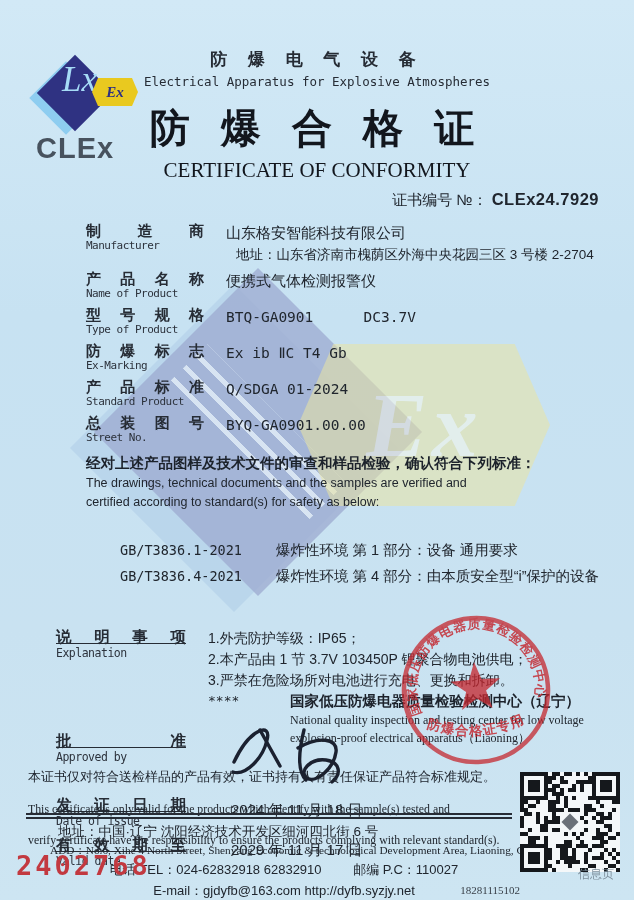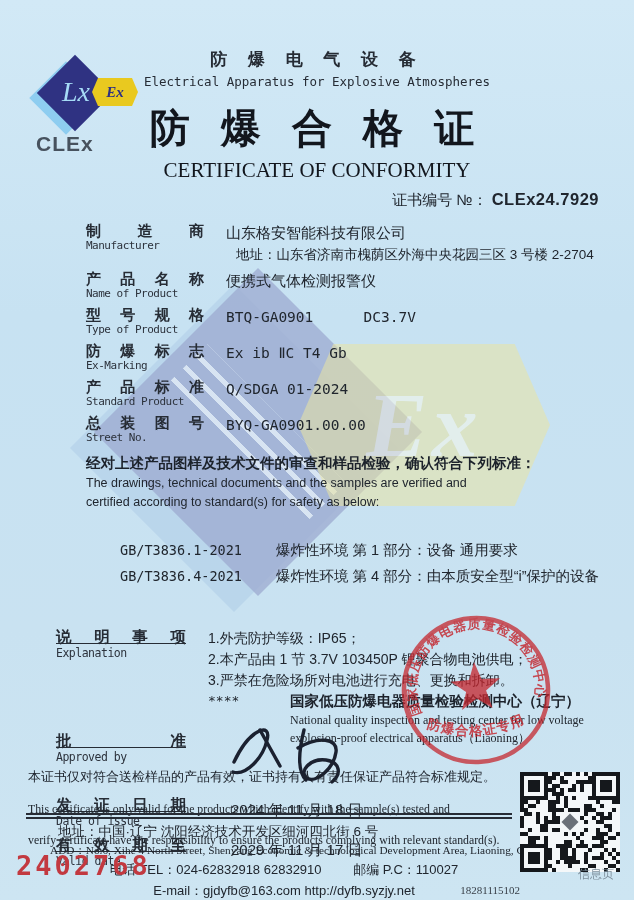--- a/index.html
+++ b/index.html
@@ -19,27 +19,27 @@
         font-size:92px;color:rgba(250,250,238,.9);letter-spacing:4px;}
   
   .content{position:relative;z-index:2;}
   
   .band{padding-top:48px;text-align:center;font-weight:bold;font-size:17px;letter-spacing:8px;color:#262c35;}
   .band-en{text-align:center;font-family:"DejaVu Sans Mono",monospace;font-size:12.5px;margin-top:3px;color:#262c35;}
   .logo{position:absolute;left:36px;top:56px;width:120px;}
   .logo-art{position:relative;width:104px;height:74px;}
   .d-shadow{position:absolute;left:4px;top:16px;width:52px;height:52px;background:#8ecdf0;transform:rotate(45deg);}
   .d-main{position:absolute;left:12px;top:10px;width:54px;height:54px;background:#2f3282;transform:rotate(45deg);}
-  .logo-lx{position:absolute;left:26px;top:20px;font-family:"Liberation Serif",serif;font-style:italic;
-        font-size:28px;color:#a6dbf6;z-index:2;}
+  .logo-lx{position:absolute;left:26px;top:4px;font-family:"Liberation Serif",serif;font-style:italic;
+        font-size:35px;color:#a6dbf6;z-index:2;}
   .logo-ex{position:absolute;right:2px;top:22px;width:46px;height:28px;background:#e9c91f;
         clip-path:polygon(13% 0,87% 0,100% 50%,87% 100%,13% 100%,0 50%);
         display:flex;align-items:center;justify-content:center;z-index:3;
         font-family:"Liberation Serif",serif;font-style:italic;font-weight:bold;font-size:15px;color:#2f3282;}
-  .logo-name{margin-top:2px;font-size:21px;font-weight:bold;color:#47525e;letter-spacing:1px;}
+  .logo-name{margin-top:2px;font-size:29px;font-weight:bold;color:#47525e;letter-spacing:1px;}
   .title-zh{text-align:center;font-size:40px;font-weight:bold;letter-spacing:10px;margin-top:12px;color:#12161d;}
   .title-en{text-align:center;font-family:"Liberation Serif",serif;font-size:21px;margin-top:2px;color:#12161d;}
   .certno{width:564px;margin:7px auto 0;text-align:right;font-size:15px;}
   .certno b{font-size:16.5px;letter-spacing:.5px;}
   
   .fields{margin:13px 0 0 86px;}
   .frow{display:flex;margin-bottom:7px;}
   .flabel{width:118px;flex:none;}
   .flabel .zh{display:block;font-weight:bold;font-size:15px;line-height:16px;color:#262c35;
         text-align:justify;text-align-last:justify;}

